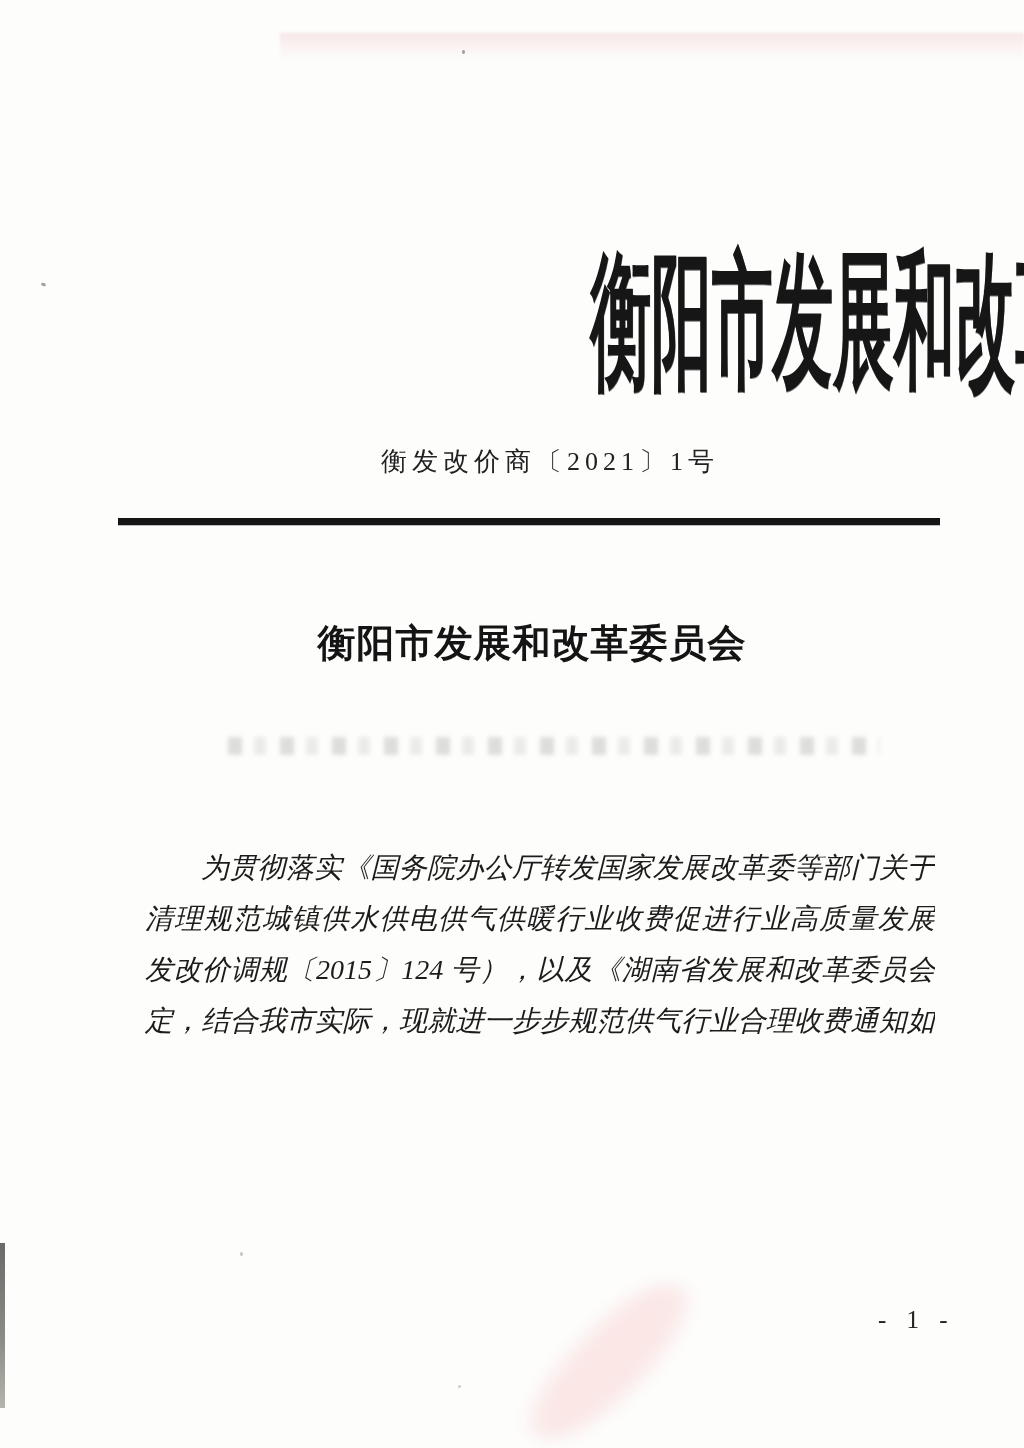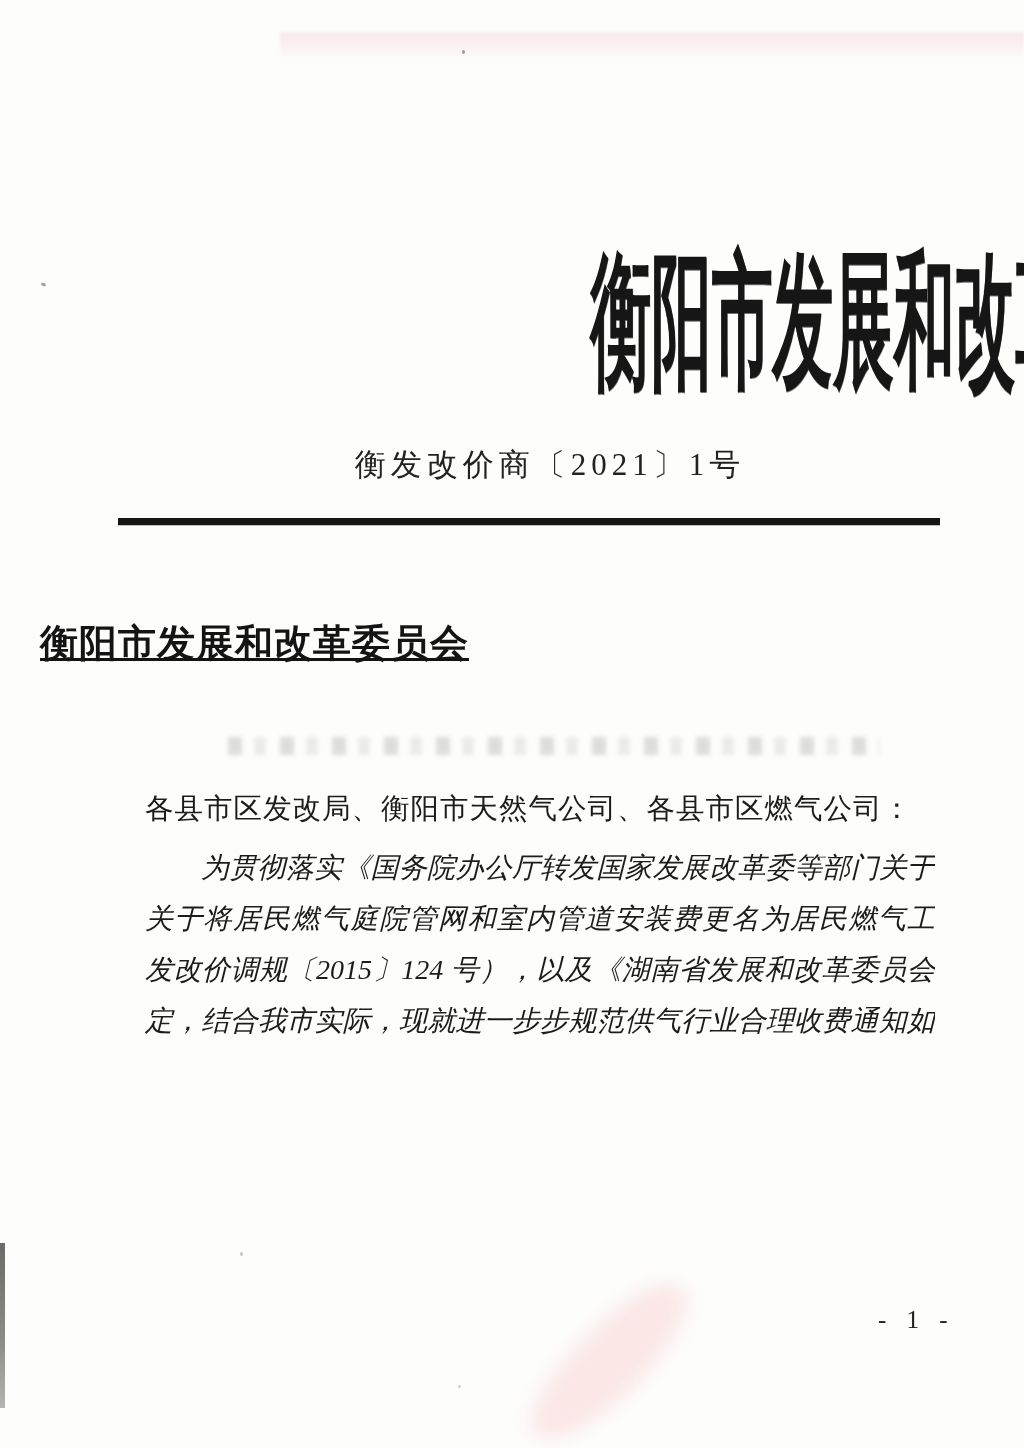--- a/index.html
+++ b/index.html
@@ -72,46 +72,46 @@
     transform-origin: center top;
     text-shadow: 0.5px 0.5px 0 rgba(0,0,0,0.55);
   }
 
   
   .doc-number {
     position: absolute;
     top: 444px; left: 0;
     width: 1020px;
     text-align: center;
-    font-size: 31px;
+    font-size: 26px;
     letter-spacing: 5px;
     color: #222;
   }
   .doc-number .inner { position: relative; left: 40px; }
 
   
   .rule {
     position: absolute;
     top: 518px; left: 118px;
     width: 822px; height: 7px;
     background: #151515;
     box-shadow: 0 1px 0 rgba(0,0,0,0.25);
   }
 
   
   .notice-title {
     position: absolute;
     top: 616px; left: 40px;
     width: 984px;
+    text-align: center;
     font-weight: bold;
     font-size: 38px;
     line-height: 54px;
     color: #141414;
     letter-spacing: 1px;
-    text-decoration: underline;
   }
 
   
   .ghost-line {
     position: absolute;
     top: 737px; left: 228px;
     width: 652px; height: 18px;
     background: repeating-linear-gradient(90deg,
       rgba(110,110,108,0.22) 0px, rgba(110,110,108,0.22) 14px,
       rgba(0,0,0,0) 14px, rgba(0,0,0,0) 26px,
@@ -179,24 +179,23 @@
   </div>
 
   <div class="rule"></div>
 
   <div class="notice-title">
     <div>衡阳市发展和改革委员会</div>
   </div>
 
   <div class="ghost-line"></div>
 
-  <div class="salutation">各县市区发改局、衡阳市天然气公司、各县市区燃气公司：</div>
 
   <div class="body-block">
     <div class="body-line indent">为贯彻落实《国务院办公厅转发国家发展改革委等部门关于</div>
-    <div class="body-line">关于将居民燃气庭院管网和室内管道安装费更名为居民燃气工</div>
+    <div class="body-line">清理规范城镇供水供电供气供暖行业收费促进行业高质量发展</div>
     <div class="body-line">发改价调规〔2015〕124 号），以及《湖南省发展和改革委员会</div>
     <div class="body-line">定，结合我市实际，现就进一步步规范供气行业合理收费通知如下。</div>
   </div>
 
   <div class="page-number">- 1 -</div>
 
 </div>
 
 </body></html>

